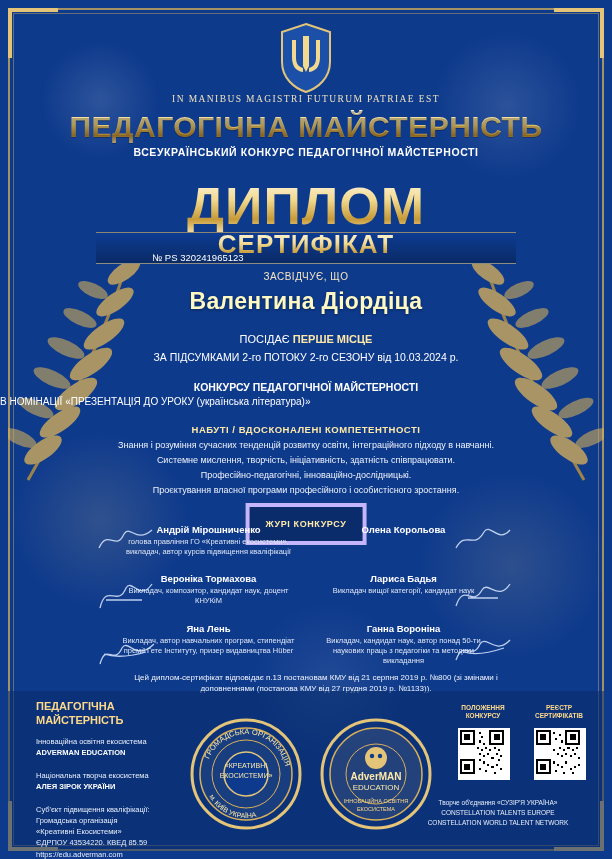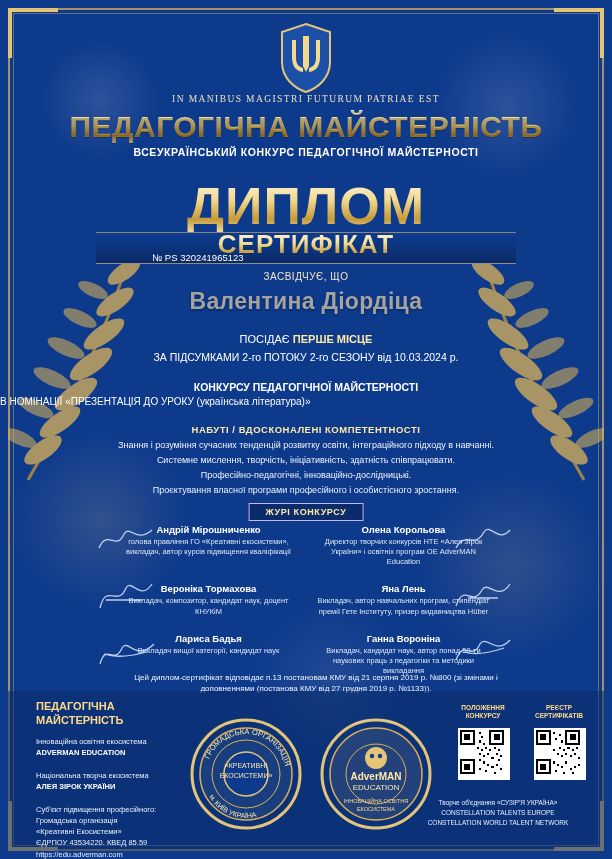--- a/index.html
+++ b/index.html
@@ -81,21 +81,21 @@
   }
   .serial{
     position:absolute;left:152px;top:252px;color:#ffffff;font-size:9.5px;
   }
   .zasvid{
     position:absolute;left:0;right:0;top:271px;text-align:center;
     color:#f4e6c0;font-size:10px;letter-spacing:0.5px;
   }
   .recipient{
     position:absolute;left:0;right:0;top:288px;text-align:center;
-    color:#a3a3a3;font-size:23px;font-weight:bold;letter-spacing:0.3px;
+    color:#fef9c3;font-size:23px;font-weight:bold;letter-spacing:0.3px;
     text-shadow:0 1px 3px rgba(0,0,0,0.4);
   }
   .place-line{
     position:absolute;left:0;right:0;top:333px;text-align:center;color:#fff;font-size:11px;
   }
   .place-line b{color:#ffe9a8;}
   .line2{position:absolute;left:0;right:0;top:351px;text-align:center;color:#fff;font-size:10.5px;}
   .line3{position:absolute;left:0;right:0;top:366px;text-align:center;color:#fff;font-size:10.5px;font-weight:bold;}
   .line4{position:absolute;left:0;right:0;top:381px;text-align:center;color:#fff;font-size:10.5px;font-weight:bold;}
   .line5{position:absolute;left:0;right:0;top:396px;text-align:left;color:#fff;font-size:10px;}
@@ -104,21 +104,21 @@
     position:absolute;left:0;right:0;top:424px;text-align:center;
     color:#ffe9a8;font-size:9.5px;font-weight:bold;letter-spacing:0.5px;
   }
   .comp-1{position:absolute;left:0;right:0;top:440px;text-align:center;color:#eef3fb;font-size:9px;}
   .comp-2{position:absolute;left:0;right:0;top:455px;text-align:center;color:#eef3fb;font-size:9px;}
   .comp-3{position:absolute;left:0;right:0;top:470px;text-align:center;color:#eef3fb;font-size:9px;}
   .comp-4{position:absolute;left:0;right:0;top:485px;text-align:center;color:#eef3fb;font-size:9px;}
 
   .jury-badge{
     position:absolute;left:50%;transform:translateX(-50%);top:503px;
-    padding:3px 16px;border:1px solid #c4b5fd;color:#ffe9a8;font-size:9px;font-weight:bold;
+    padding:12px 16px;border:4px solid #c4b5fd;color:#ffe9a8;font-size:9px;font-weight:bold;
     letter-spacing:0.6px;background:rgba(8,32,80,0.55);
   }
   .jury{
     position:absolute;left:120px;right:120px;top:524px;
     display:grid;grid-template-columns:1fr 1fr;gap:16px 18px;
   }
   .jcell{color:#eef3fb;text-align:center;}
   .jname{font-size:9.5px;font-weight:bold;color:#ffffff;margin-bottom:2px;}
   .jrole{font-size:7.5px;line-height:1.35;color:#dde6f5;}
 
@@ -252,33 +252,32 @@
 
   <div class="jury-badge">ЖУРІ КОНКУРСУ</div>
 
   <div class="jury">
     <div class="jcell">
       <div class="jname">Андрій Мірошниченко</div>
       <div class="jrole">голова правління ГО «Креативні екосистеми», викладач, автор курсів підвищення кваліфікації</div>
     </div>
     <div class="jcell">
       <div class="jname">Олена Корольова</div>
-      <div class="jrole">Директор творчих конкурсів НТЕ «Алея Зірок України» і освітніх програм ОЕ AdverMAN Education</div>
     </div>
     <div class="jcell">
       <div class="jname">Вероніка Тормахова</div>
       <div class="jrole">Викладач, композитор, кандидат наук, доцент КНУКіМ</div>
     </div>
     <div class="jcell">
+      <div class="jname">Лариса Бадья</div>
+      <div class="jrole">Викладач вищої категорії, кандидат наук</div>
+    </div>
+    <div class="jcell">
       <div class="jname">Яна Лень</div>
       <div class="jrole">Викладач, автор навчальних програм, стипендіат премії Гете Інституту, призер видавництва Hüber</div>
-    </div>
-    <div class="jcell">
-      <div class="jname">Лариса Бадья</div>
-      <div class="jrole">Викладач вищої категорії, кандидат наук</div>
     </div>
     <div class="jcell">
       <div class="jname">Ганна Вороніна</div>
       <div class="jrole">Викладач, кандидат наук, автор понад 50-ти наукових праць з педагогіки та методики викладання</div>
     </div>
   </div>
 
   <svg class="sig" style="left:96px;top:522px;" width="60" height="32" viewBox="0 0 60 32">
       <path d="M3 26 C12 6 20 30 28 12 C34 2 40 22 56 8" stroke="#dce8ff" stroke-width="1.3" fill="none"></path>
     </svg>
@@ -301,21 +300,21 @@
   <div class="legal">Цей диплом-сертифікат відповідає п.13 постановам КМУ від 21 серпня 2019 р. №800 (зі змінами і доповненнями (постанова КМУ від 27 грудня 2019 р. №1133)).</div>
 
   <div class="bottom" style="opacity:.55;"></div>
 
   <div class="bl-title">ПЕДАГОГІЧНА<br>МАЙСТЕРНІСТЬ</div>
   <div class="bl-body">
     <span>Інноваційна освітня екосистема</span><br>
     <b>ADVERMAN EDUCATION</b><br><br>
     <span>Національна творча екосистема</span><br>
     <b>АЛЕЯ ЗІРОК УКРАЇНИ</b><br><br>
-    <span>Суб'єкт підвищення професійного:</span><br>
+    <span>Суб'єкт підвищення кваліфікації:</span><br>
     <span>Громадська організація</span><br>
     <span>«Креативні Екосистеми»</span><br>
     <span>ЄДРПОУ  43534220. КВЕД 85.59</span><br>
     <span>https://edu.adverman.com</span>
   </div>
 
   <svg class="seal" style="left:190px;top:718px;" width="112" height="112" viewBox="0 0 112 112">
     <g>
       <circle cx="56" cy="56" r="54" fill="none" stroke="#e3c478" stroke-width="3"></circle>
       <circle cx="56" cy="56" r="46" fill="rgba(255,255,255,0.06)" stroke="#d9b05a" stroke-width="1.5"></circle>

